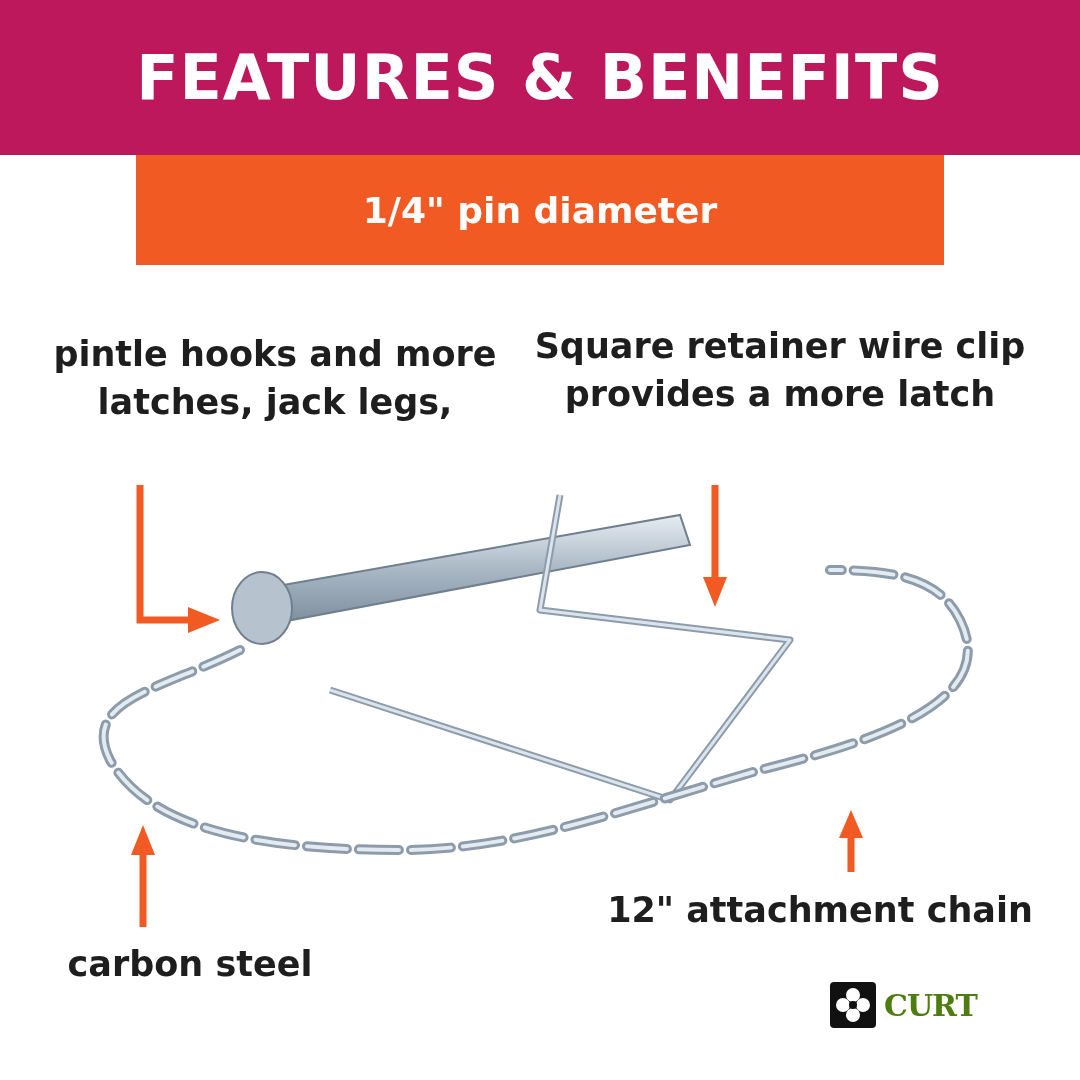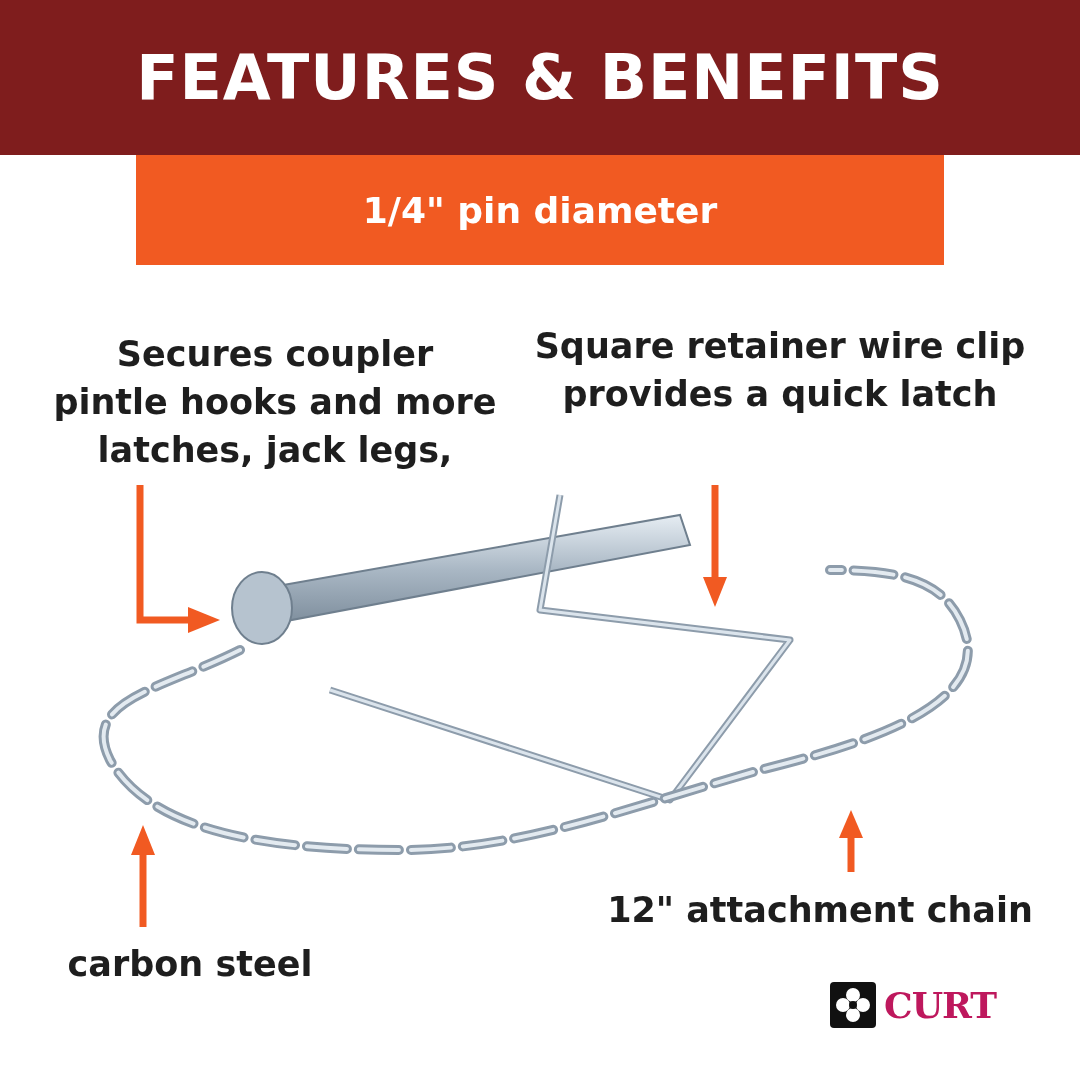--- a/index.html
+++ b/index.html
@@ -1,54 +1,53 @@
 <!DOCTYPE html>
 <html><head>
 <meta charset="utf-8">
 <style>
   html, body { margin:0; padding:0; }
   body { width:1080px; height:1080px; background:#ffffff; position:relative; overflow:hidden;
          font-family:"DejaVu Sans", sans-serif; color:#1c1c1c; }
-  .header { position:absolute; left:0; top:0; width:1080px; height:155px; background:#7f1d1d;
+  .header { position:absolute; left:0; top:0; width:1080px; height:155px; background:#be185d;
             display:flex; align-items:center; justify-content:center; }
   .header-title { color:#fff; font-size:62px; font-weight:bold; letter-spacing:1px; }
   .banner { position:absolute; left:136px; top:155px; width:808px; height:110px; background:#f15a22;
             display:flex; align-items:center; justify-content:center; }
   .banner-text { color:#fff; font-size:36px; font-weight:bold; }
   .callout { position:absolute; font-size:35px; font-weight:bold; line-height:48px; color:#1e1e1e; text-align:center; }
   .c1 { left:40px; top:330px; width:470px; }
   .c2 { left:525px; top:322px; width:510px; }
   .c3 { left:30px; top:940px; width:320px; }
   .c4 { left:600px; top:886px; width:440px; }
   .arrow { position:absolute; }
   .product { position:absolute; left:60px; top:480px; }
   .logo { position:absolute; left:830px; top:982px; display:flex; align-items:center; gap:8px; }
   .logo-mark { width:46px; height:46px; background:#111; border-radius:4px; position:relative; }
-  .logo-text { font-family:"DejaVu Serif", serif; font-weight:bold; font-size:36px; color:#be185d; letter-spacing:-1px;text-align:center; }
+  .logo-text { font-family:"DejaVu Serif", serif; font-weight:bold; font-size:30px; color:#4d7c0f; letter-spacing:-1px;text-align:center; }
 </style>
 </head>
 <body>
 
 <div class="header">
   <div class="header-title">FEATURES &amp; BENEFITS</div>
 </div>
 
 <div class="banner">
   <div class="banner-text">1/4" pin diameter</div>
 </div>
 
 <div class="callout c1">
-  <div>Secures coupler</div>
   <div>pintle hooks and more</div>
   <div>latches, jack legs,</div>
 </div>
 
 <div class="callout c2">
   <div>Square retainer wire clip</div>
-  <div>provides a quick latch</div>
+  <div>provides a more latch</div>
 </div>
 
 <div class="callout c3">
   <div>carbon steel</div>
 </div>
 
 <div class="callout c4">
   <div>12" attachment chain</div>
 </div>
 

